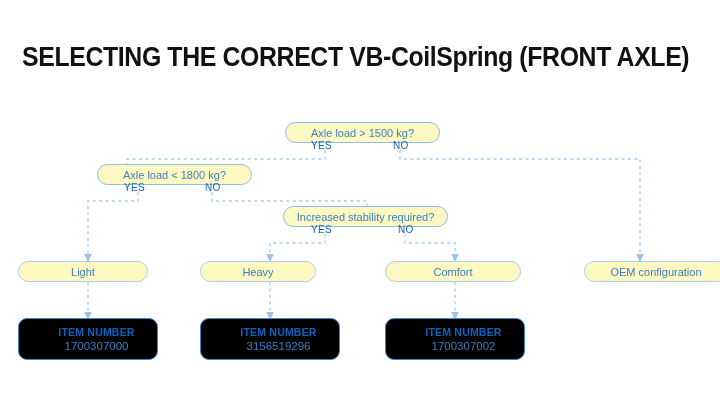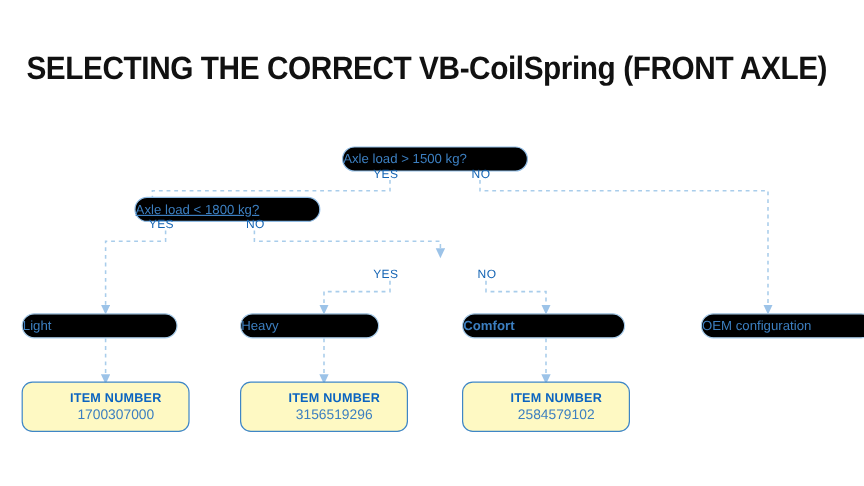--- a/index.html
+++ b/index.html
@@ -25,44 +25,45 @@
     transform:scaleX(0.92);
     transform-origin:left center;
     white-space:nowrap;
   }
   svg{position:absolute;left:0;top:0;overflow:visible;}
   .node{
     position:absolute;
     box-sizing:border-box;
     display:flex;
     align-items:center;
+    justify-content:center;
     border:1px solid #9cc3e8;
     border-radius:11px;
-    background:#000000;
+    background:#fef9c3;
     color:#3c7fc0;
     font-size:11px;
     white-space:nowrap;
   }
   .node.decision{
     border-color:#8fbbe4;
     height:21px;
     border-radius:10.5px;
   }
   .node.result{
     border-color:#a9cdeb;
     height:21px;
     border-radius:10.5px;
     color:#3c7fc0;
   }
   .itembox{
     position:absolute;
     box-sizing:border-box;
     border:1.6px solid #3e86c6;
     border-radius:9px;
-    background:#fef9c3;
+    background:#000000;
     display:flex;
     flex-direction:column;
     align-items:center;
     justify-content:center;
     gap:2px;
     padding-left:17px;
   }
   .itembox .hdr{
     font-size:10.5px;
     font-weight:bold;
@@ -114,48 +115,51 @@
       <path d="M455,282 L455,316" marker-end="url(#arw)"></path>
     </g>
   </svg>
 
   <div class="node decision" style="left:285px;top:122px;width:155px;">
     <span>Axle load &gt; 1500 kg?</span>
   </div>
   <div class="branch" style="left:311px;top:140px;">YES</div>
   <div class="branch" style="left:393px;top:140px;">NO</div>
 
-  <div class="node decision" style="left:112px;top:164px;width:155px;text-decoration:underline;">
+  <div class="node decision" style="left:97px;top:164px;width:155px;">
     <span>Axle load &lt; 1800 kg?</span>
   </div>
   <div class="branch" style="left:124px;top:182px;">YES</div>
   <div class="branch" style="left:205px;top:182px;">NO</div>
 
+  <div class="node decision" style="left:283px;top:206px;width:165px;">
+    <span>Increased stability required?</span>
+  </div>
   <div class="branch" style="left:311px;top:224px;">YES</div>
   <div class="branch" style="left:398px;top:224px;">NO</div>
 
   <div class="node result" style="left:18px;top:261px;width:130px;">
     <span>Light</span>
   </div>
   <div class="node result" style="left:200px;top:261px;width:116px;">
     <span>Heavy</span>
   </div>
-  <div class="node result" style="left:385px;top:261px;width:136px;font-weight:bold;">
+  <div class="node result" style="left:385px;top:261px;width:136px;">
     <span>Comfort</span>
   </div>
   <div class="node result" style="left:584px;top:261px;width:144px;">
     <span>OEM configuration</span>
   </div>
 
   <div class="itembox" style="left:18px;top:318px;width:140px;height:42px;">
     <div class="hdr">ITEM NUMBER</div>
     <div class="num">1700307000</div>
   </div>
   <div class="itembox" style="left:200px;top:318px;width:140px;height:42px;">
     <div class="hdr">ITEM NUMBER</div>
     <div class="num">3156519296</div>
   </div>
   <div class="itembox" style="left:385px;top:318px;width:140px;height:42px;">
     <div class="hdr">ITEM NUMBER</div>
-    <div class="num">2584579102</div>
+    <div class="num">1700307002</div>
   </div>
 
 </div>
 
 </body></html>

